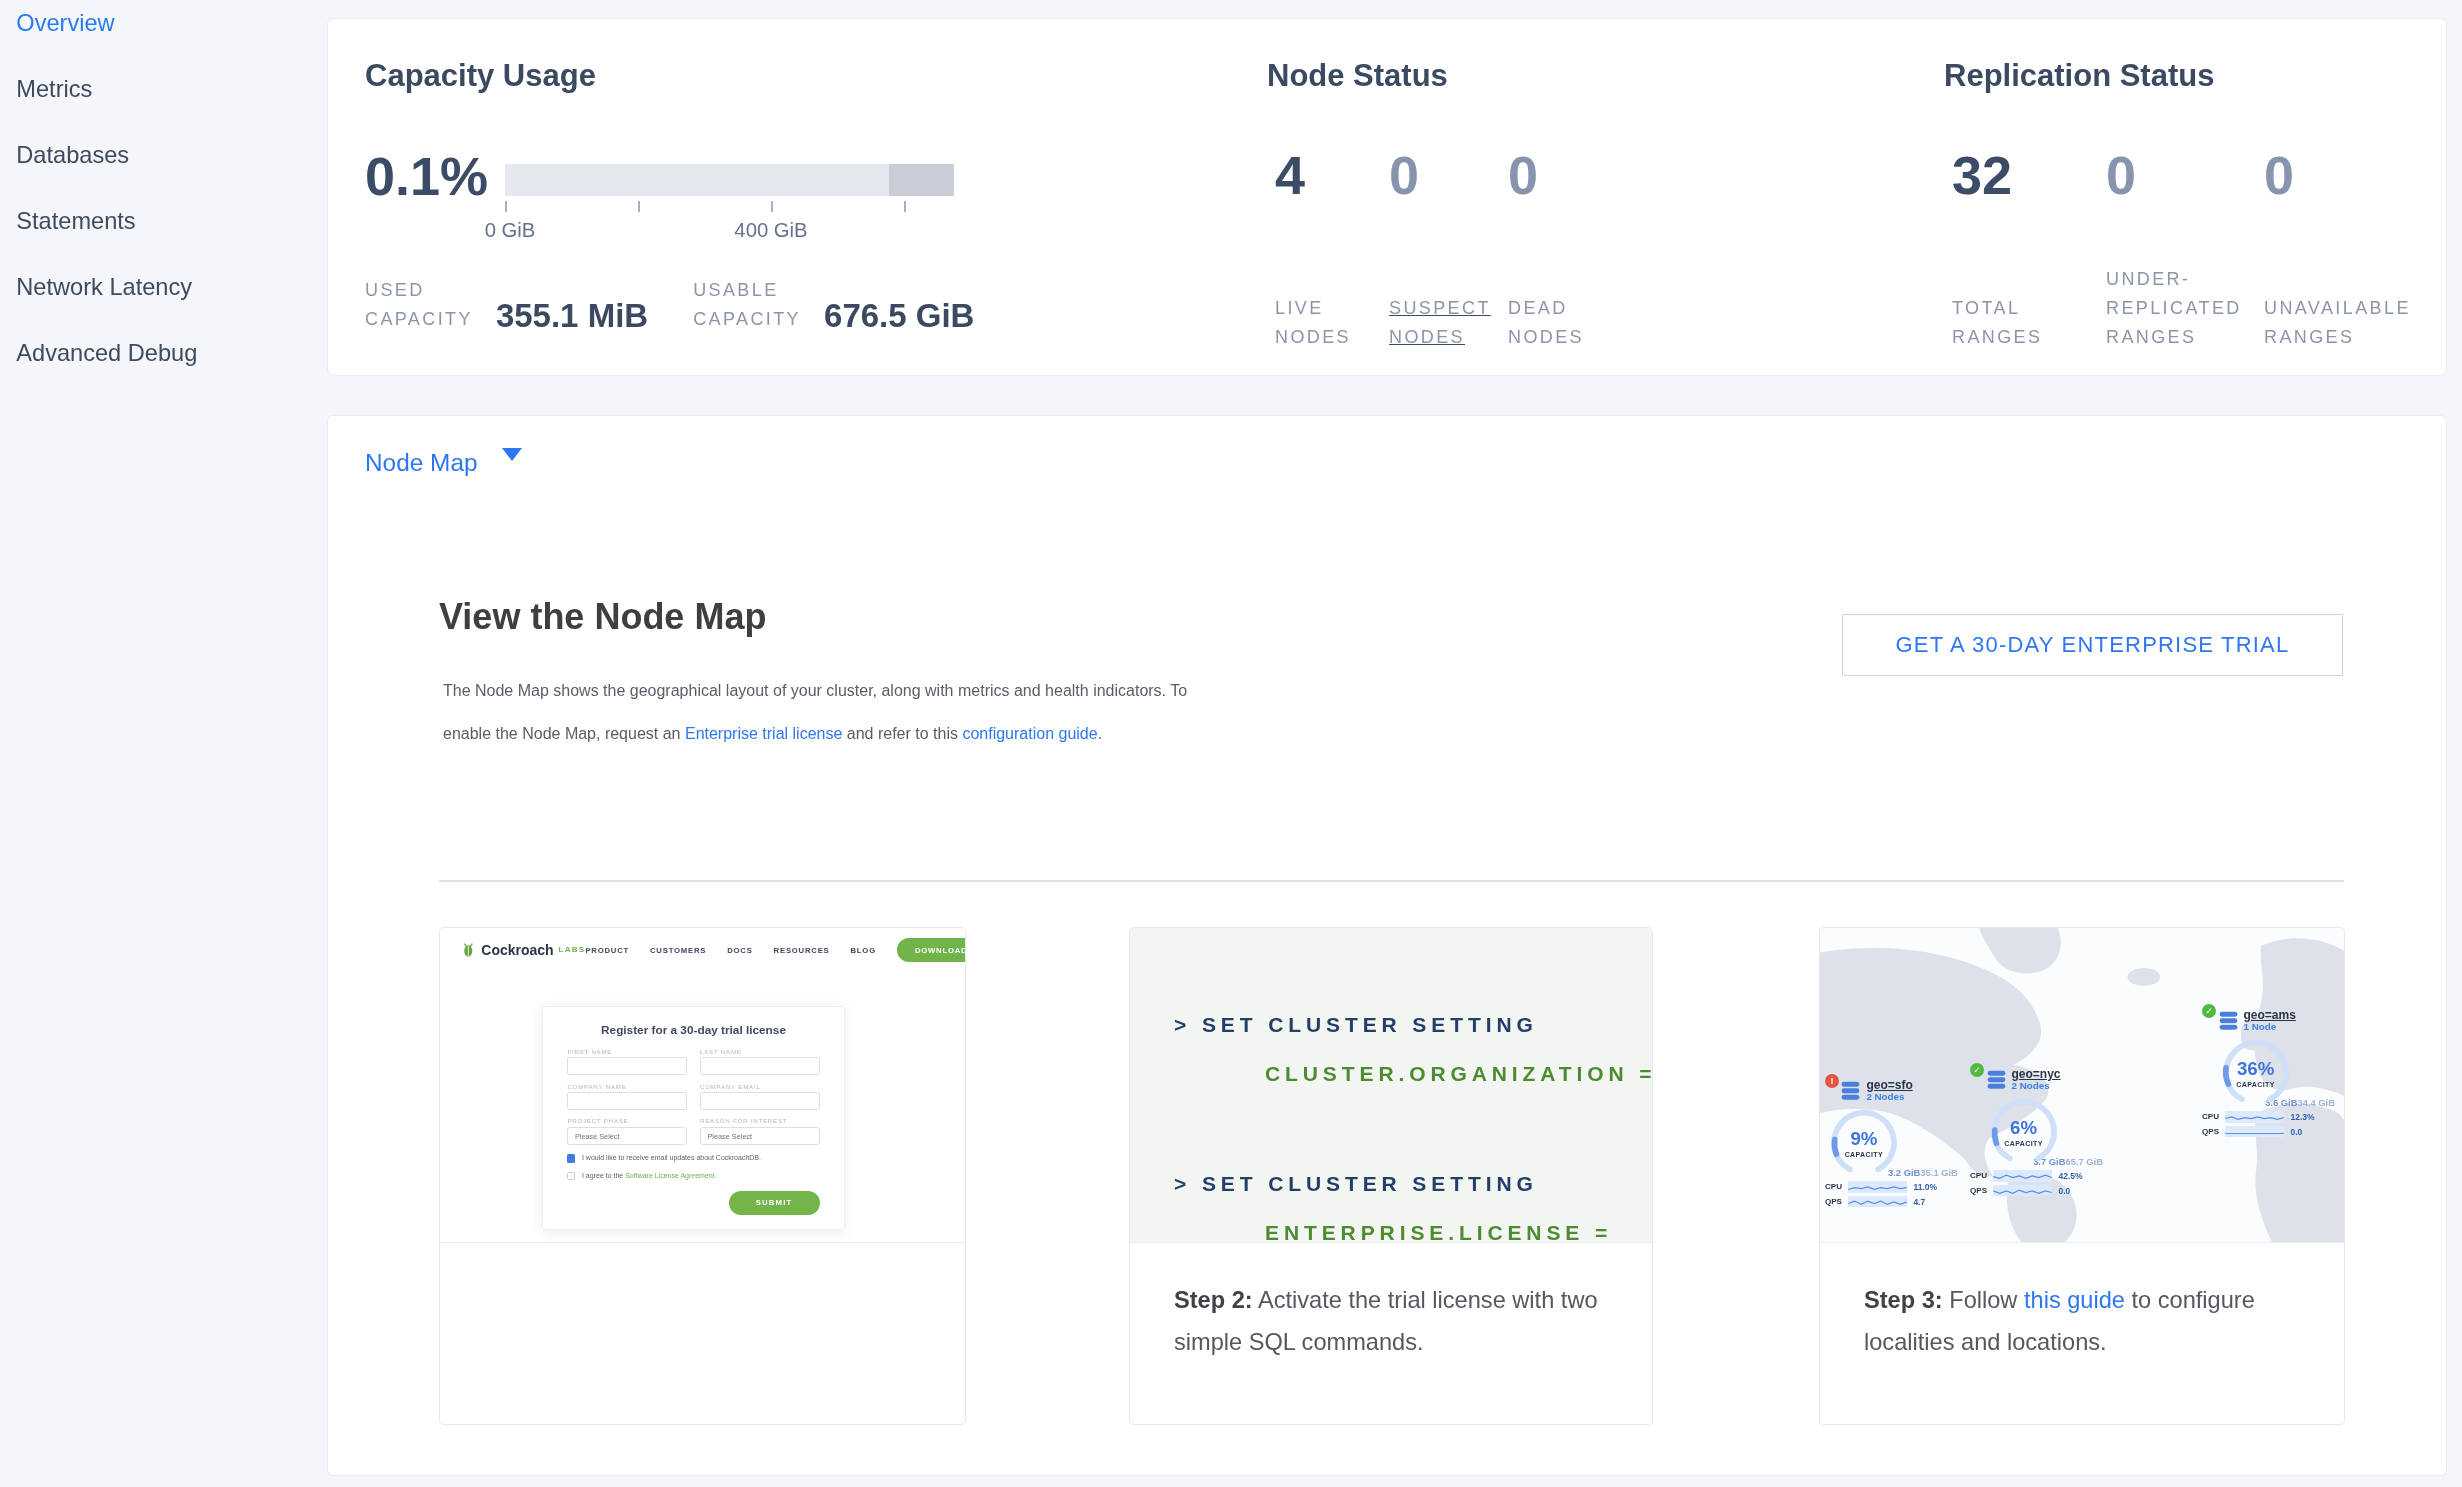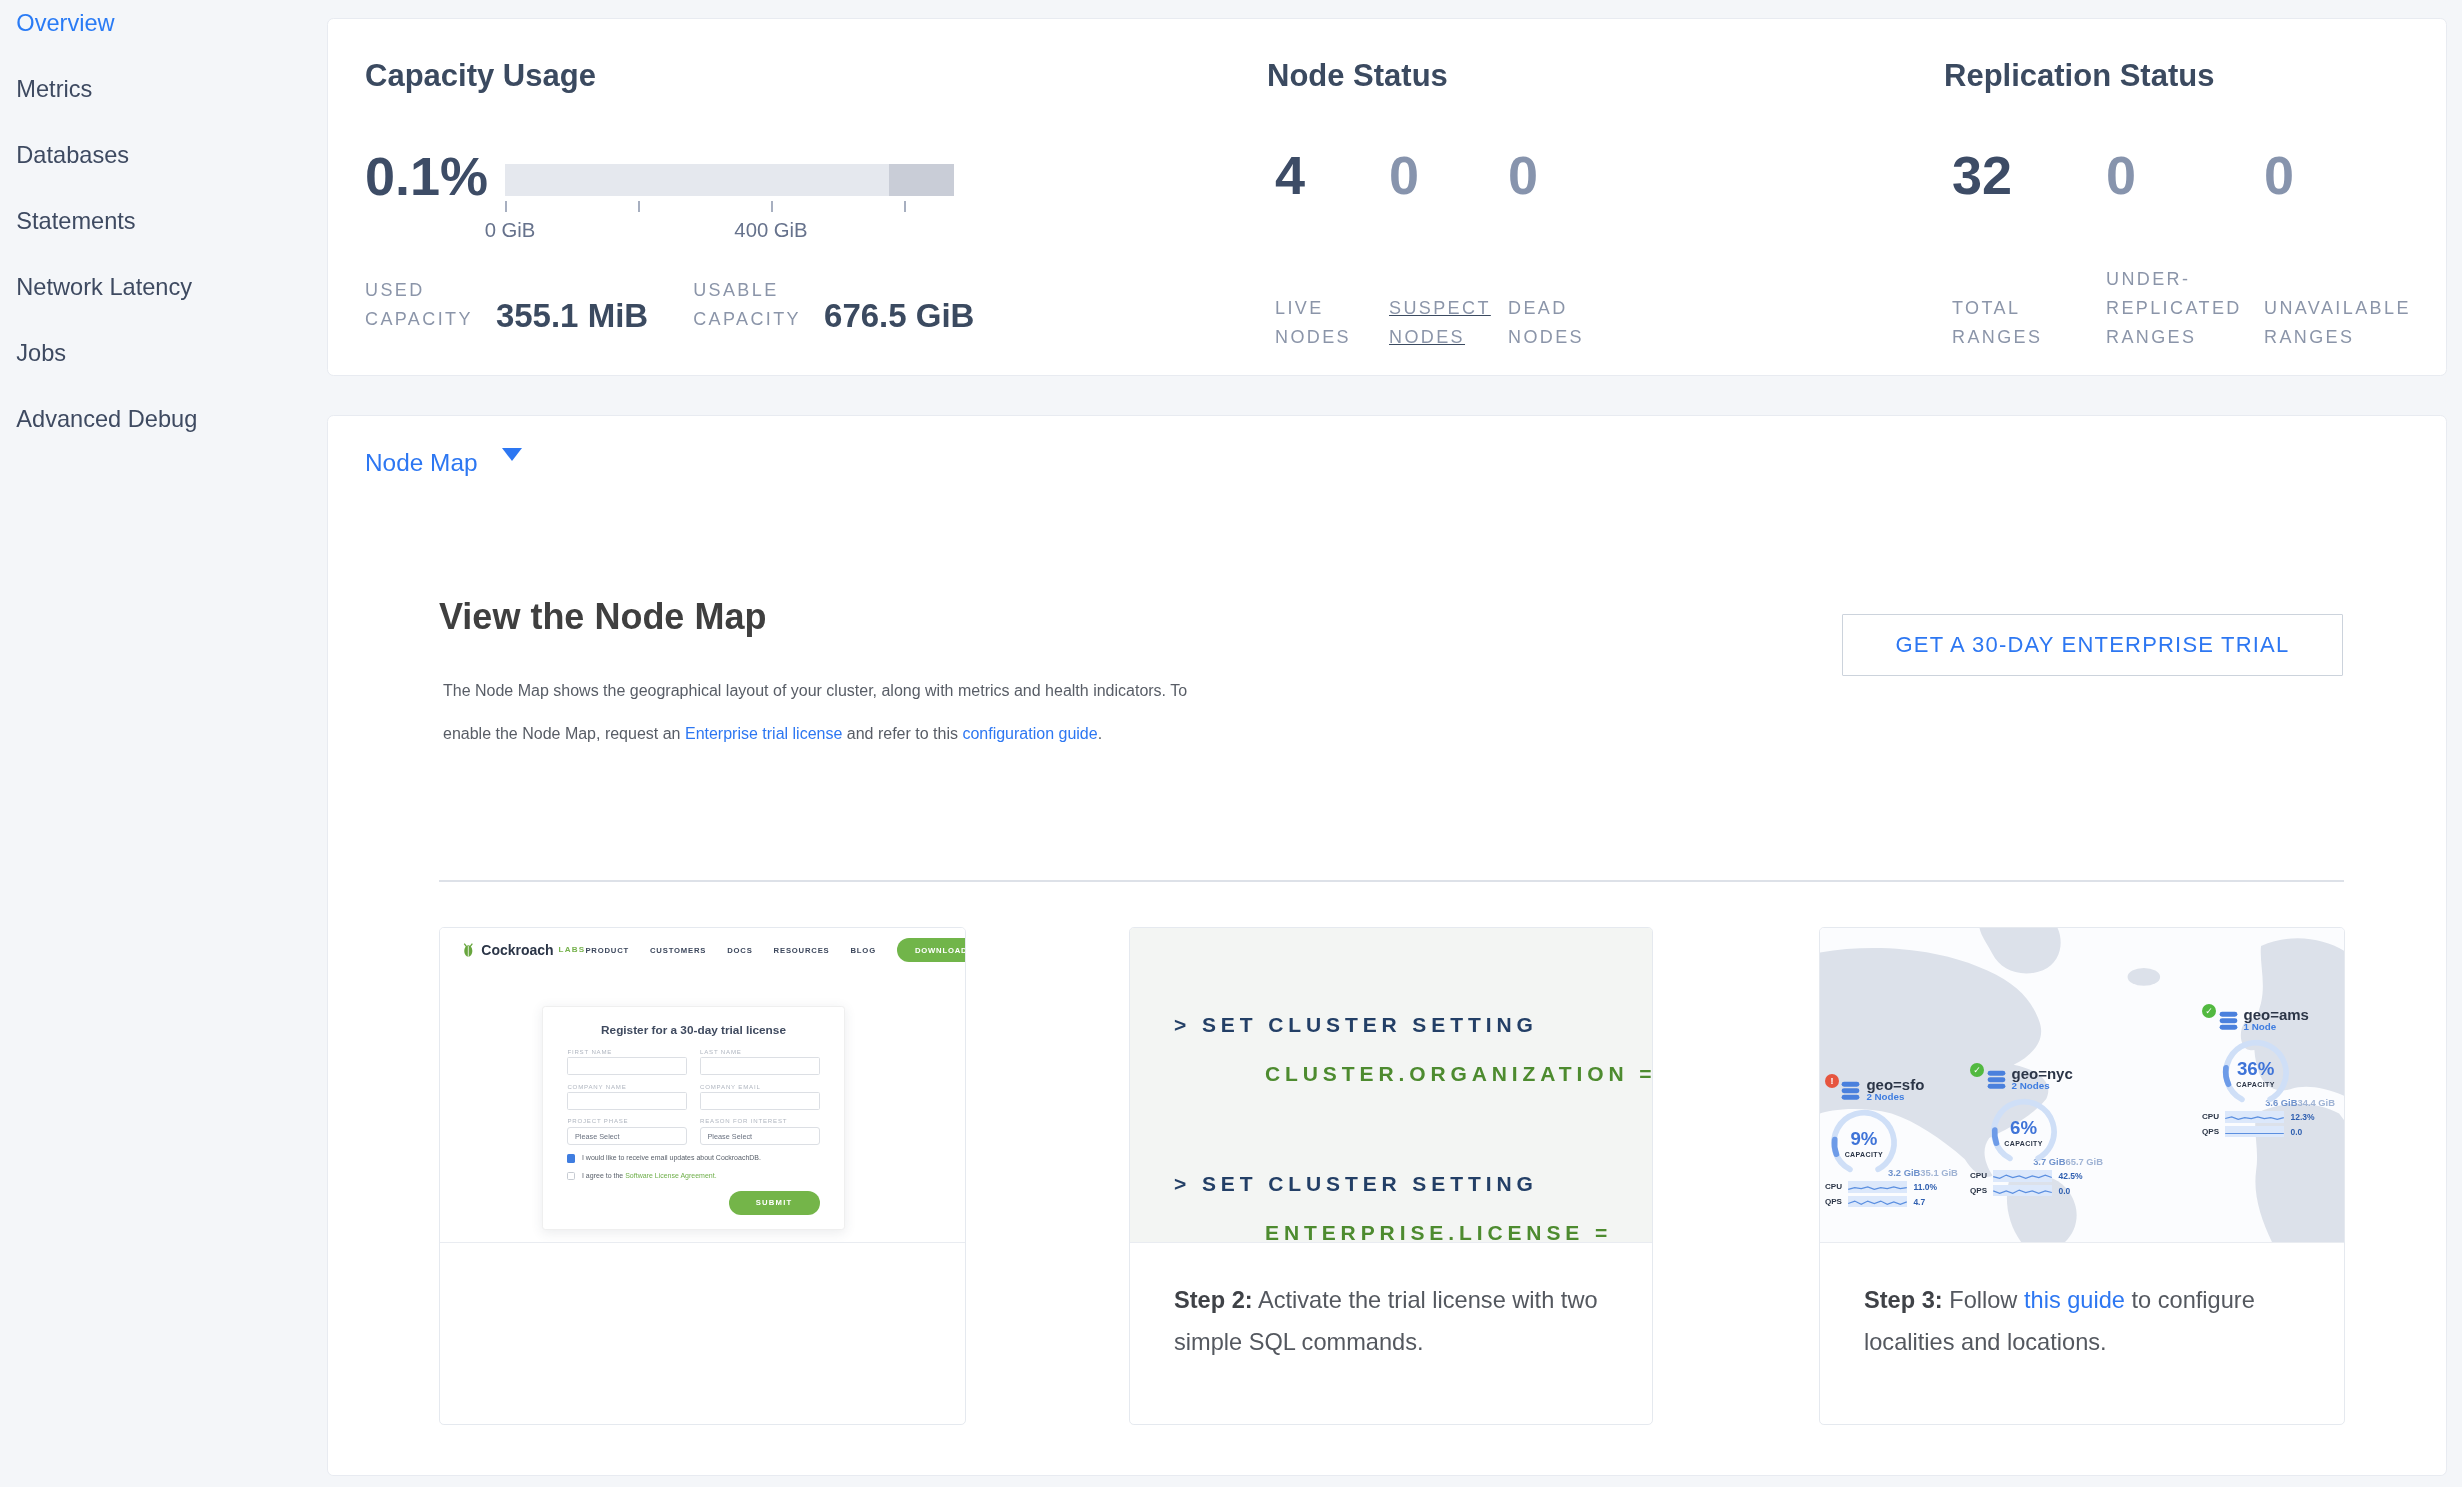--- a/index.html
+++ b/index.html
@@ -107,21 +107,21 @@
   
   .map-img { background:#fbfcfe; }
   .map-svg { position:absolute; left:0; top:0; }
   .loc { position:absolute; width:138px; }
   .loc-head { display:flex; align-items:flex-start; }
   .badge { width:14px; height:14px; border-radius:50%; color:#fff; font-size:9px; font-weight:bold;
            display:flex; align-items:center; justify-content:center; flex:none; margin-top:-4.9px; }
   .badge.ok { background:#52b940; }
   .badge.warn { background:#e6553f; }
   .db-icon { margin:1.6px 4.9px 0 1.6px; flex:none; }
-  .loc-name { font-size:15px; font-weight:bold; color:#2b3547; line-height:12.2px; }
+  .loc-name { font-size:12px; font-weight:bold; color:#2b3547; line-height:12.2px;text-decoration:underline; }
   .loc-nodes { font-size:9.8px; font-weight:bold; color:#3f7de0; line-height:12.2px; }
   .gauge { position:relative; width:78px; height:70px; margin-top:3.3px; }
   .gauge-pct { position:absolute; left:0; right:0; top:21px; text-align:center;
                font-size:18.7px; font-weight:bold; color:#3f74d8; }
   .gauge-cap { position:absolute; left:0; right:0; top:44px; text-align:center;
                font-size:7px; font-weight:bold; letter-spacing:0.4px; color:#2b3547; }
   .gib-row { display:flex; justify-content:flex-end; width:133px; margin-top:-9.8px;
              font-size:9.4px; font-weight:bold; }
   .gib-used { color:#6f92cc; } .gib-total { color:#9fb3d4; }
   .meter-row { display:flex; align-items:center; width:133px; margin-top:3.3px; }
@@ -134,21 +134,20 @@
 <body>
 
 <div class="page">
 
   <nav class="sidebar">
     <div class="side-item active">Overview</div>
     <div class="side-item">Metrics</div>
     <div class="side-item">Databases</div>
     <div class="side-item">Statements</div>
     <div class="side-item">Network Latency</div>
-    <div class="side-item">Jobs</div>
     <div class="side-item">Advanced Debug</div>
   </nav>
 
   <section class="panel panel-summary">
 
     <h3 class="sec-title" style="left:37px;">Capacity Usage</h3>
     <div class="big-pct">0.1%</div>
     <div class="cap-bar">
       <div class="cap-bar-dark"></div>
     </div>

